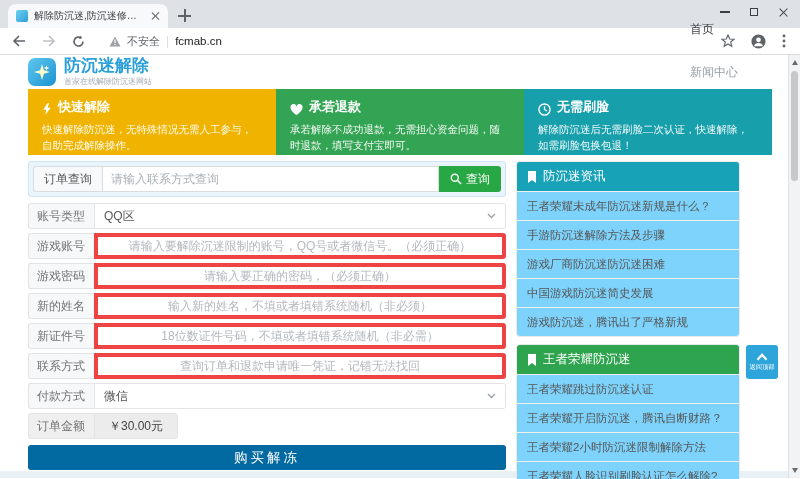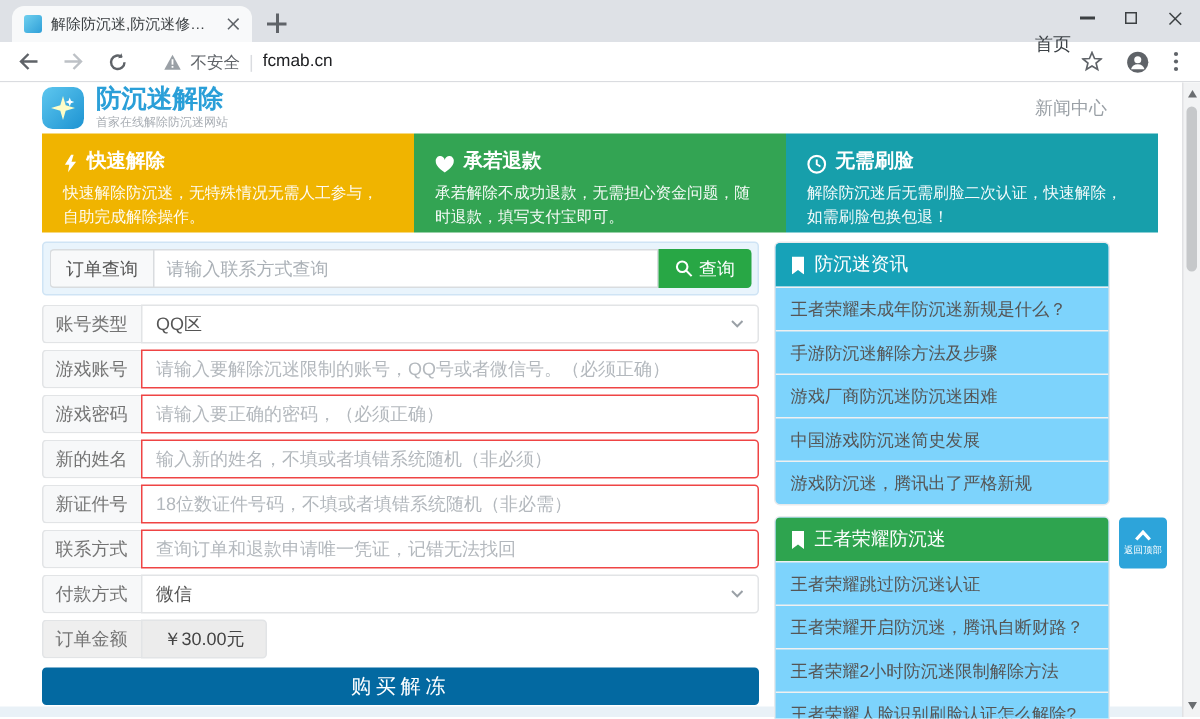--- a/index.html
+++ b/index.html
@@ -73,22 +73,22 @@
   .qinput::placeholder { color:#aab0b6; }
   .qbtn { background:#28a745; color:#fff; border:none; font-size:12px; padding:0 11px;
      border-radius:0 3px 3px 0; display:flex; align-items:center; gap:4px; cursor:pointer; flex:none; }
 
   .form-row { display:flex; height:26px; margin-top:4px; }
   .form-row.first { margin-top:6px; }
   .frlabel { width:66px; flex:none; background:#f7f8f9; border:1px solid #e2e4e6; border-right:none;
      border-radius:3px 0 0 3px; font-size:12px; color:#737373; display:flex; align-items:center; padding:0 8px; }
   .frfield { flex:1; border:1px solid #e2e4e6; border-radius:0 3px 3px 0; display:flex;
      align-items:center; padding:0 9px; font-size:12px; color:#555; background:#fff; min-width:0; cursor:pointer; }
-  .frinput { flex:1; border:1px solid #ef4444; border-radius:0 3px 3px 0; font-size:12px;
-     padding:0 9px; color:#333; outline:none; min-width:0; }
+  .frinput { flex:1; border:4px solid #ef4444; border-radius:0 3px 3px 0; font-size:12px;
+     padding:0 9px; color:#333; outline:none; min-width:0;text-align:center; }
   .frinput::placeholder { color:#b3b8bd; }
   .chev { margin-left:auto; }
   .frstatic { background:#ececec; border:1px solid #e2e4e6; border-radius:0 3px 3px 0;
      padding:0 14px; font-size:12px; color:#444; display:flex; align-items:center; }
   .amount-row .frlabel { background:#efefef; }
 
   .buy-btn { display:block; width:100%; height:25px; margin-top:6px; background:#0369a1;
      color:#fff; border:none; border-radius:3px; font-size:13.5px; letter-spacing:3px; cursor:pointer; }
 
   .sidebar { width:224px; flex:none; }

